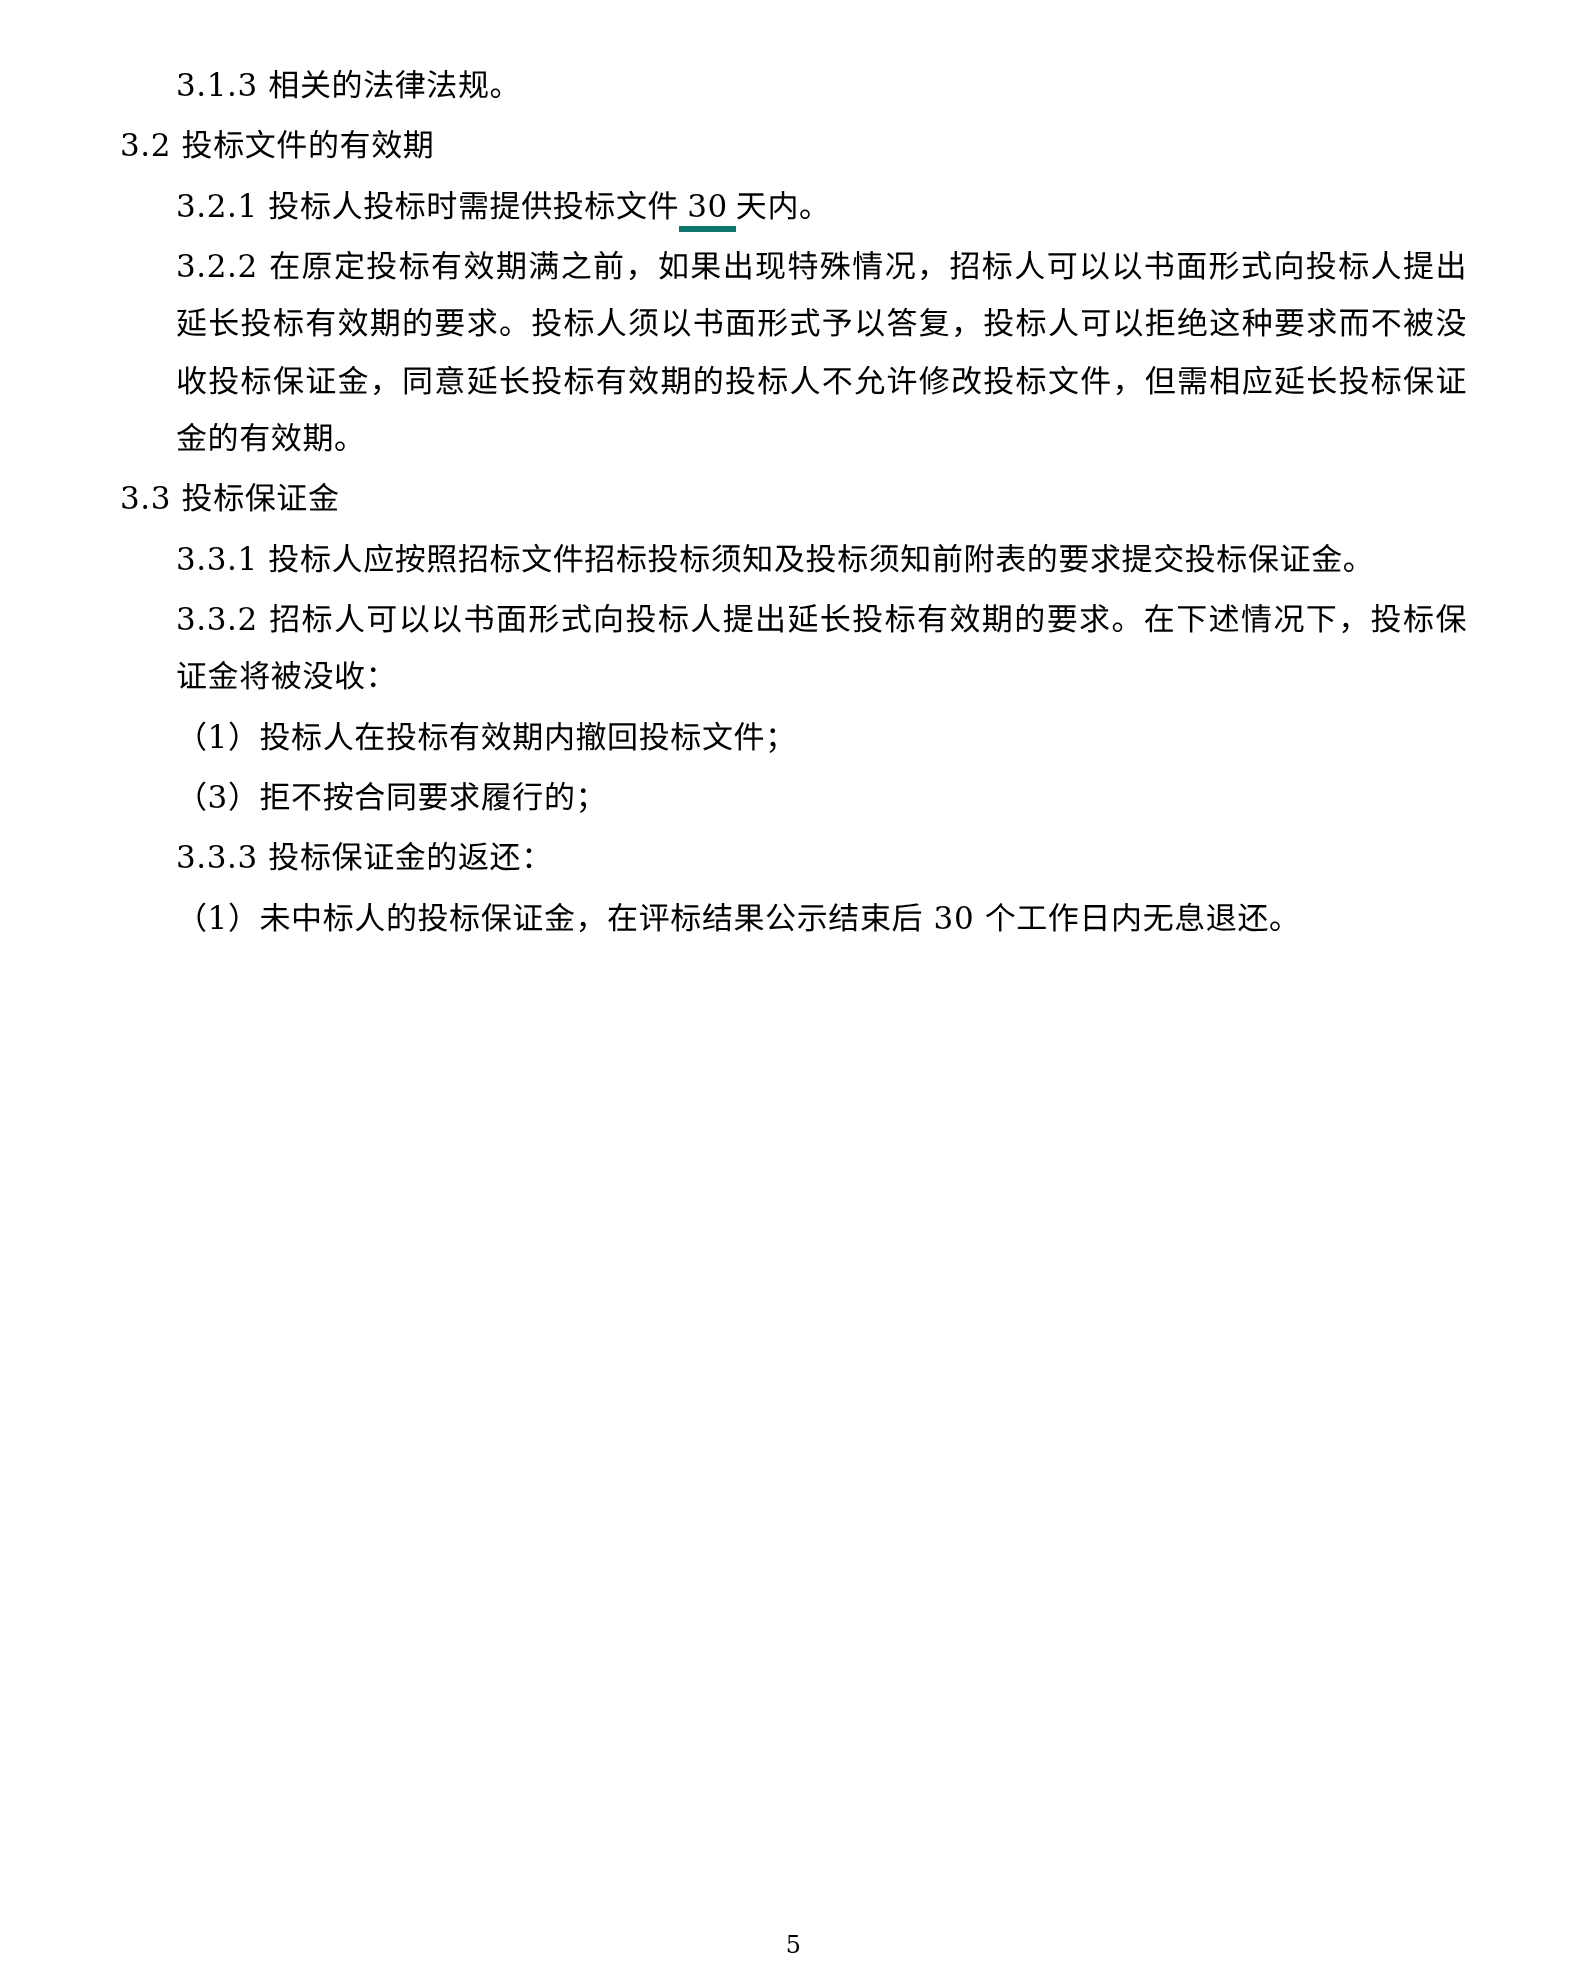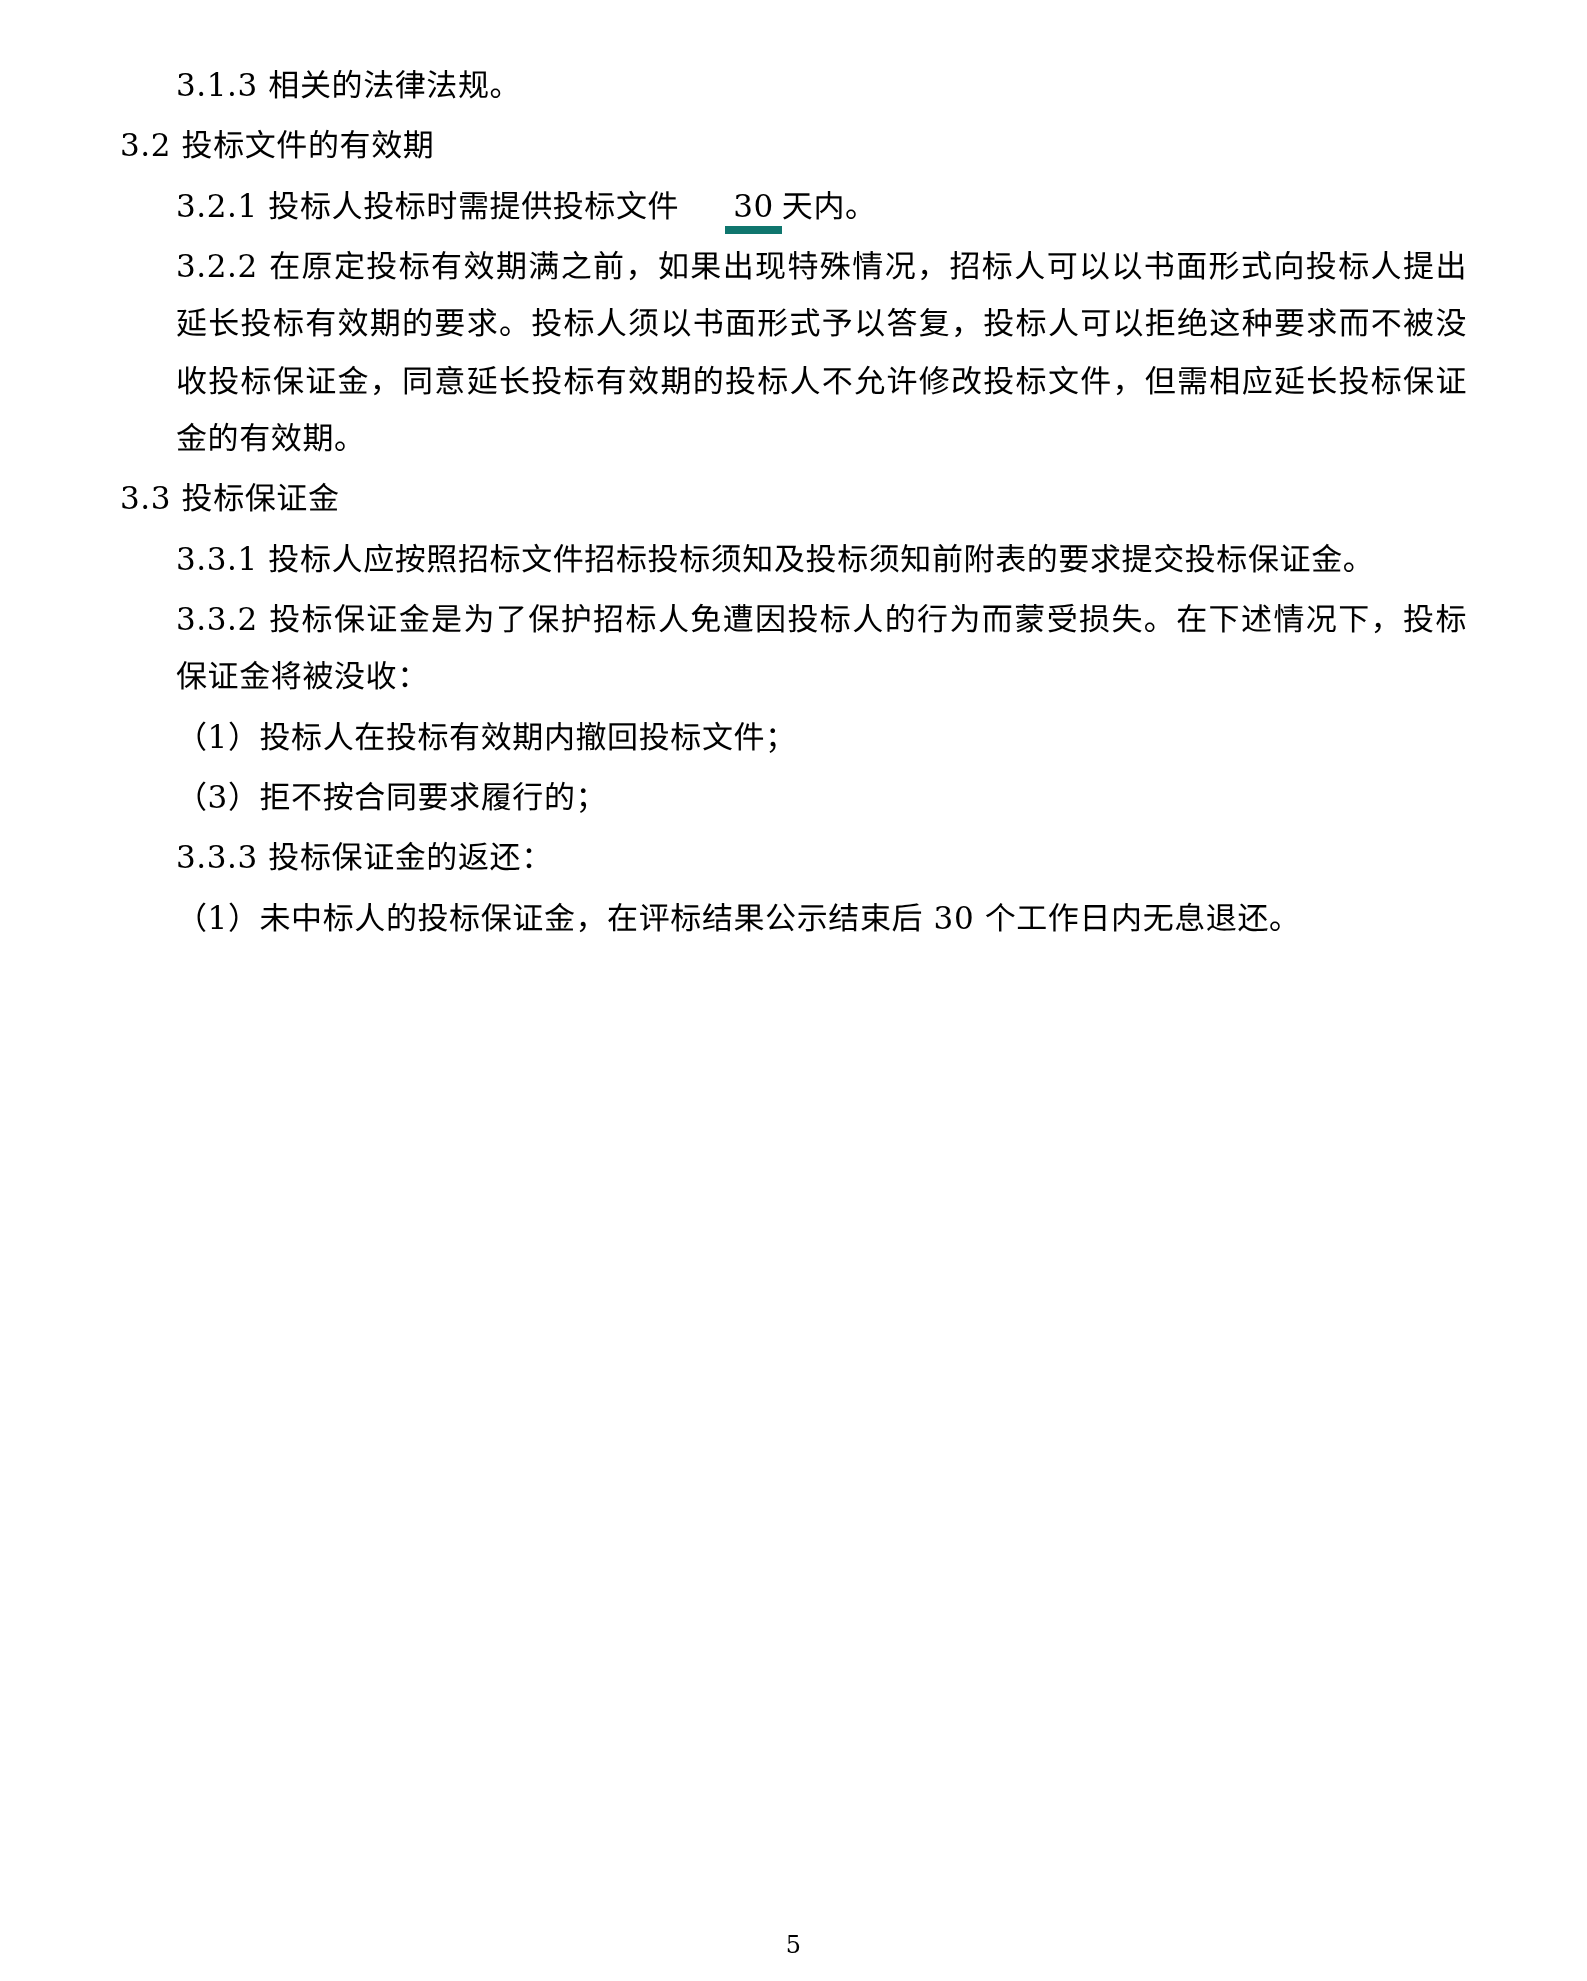--- a/index.html
+++ b/index.html
@@ -36,25 +36,24 @@
     padding-left: 0;
   }
   .hang {
     padding-left: 0;
   }
   .hang .lead {
     display: inline-block;
     padding-left: 56px;
   }
   .underlined {
-    border-bottom: 8px solid #0f766e;
+    border-bottom: 6px solid #0f766e;
     padding: 0 8px 1px 8px;
     display: inline-block;
     line-height: 1.2;
-    margin-left: 46px;
   }
   .bold {
     font-weight: bold;
   }
   .num {
     font-family: "DejaVu Serif", "Liberation Serif", serif;
   }
   .page-number {
     position: absolute;
     left: 0;
@@ -89,21 +88,21 @@
 
     <p class="flush">
       <span>3.3 投标保证金</span>
     </p>
 
     <p class="hang">
       <span class="lead">3.3.1  投标人应按照招标文件招标投标须知及投标须知前附表的要求提交投标保证金。</span>
     </p>
 
     <p class="hang">
-      <span class="lead">3.3.2 投标保证金是为了保护招标人免遭因投标人的行为而蒙受损失。在下述情况下，投标保证金将被没收：</span>
+      <span class="lead">3.3.2 招标人可以以书面形式向投标人提出延长投标有效期的要求。在下述情况下，投标保证金将被没收：</span>
     </p>
 
     <p class="hang">
       <span class="lead">（1）投标人在投标有效期内撤回投标文件；</span>
     </p>
 
 
     <p class="hang">
       <span class="lead">（3）拒不按合同要求履行的；</span>
     </p>

